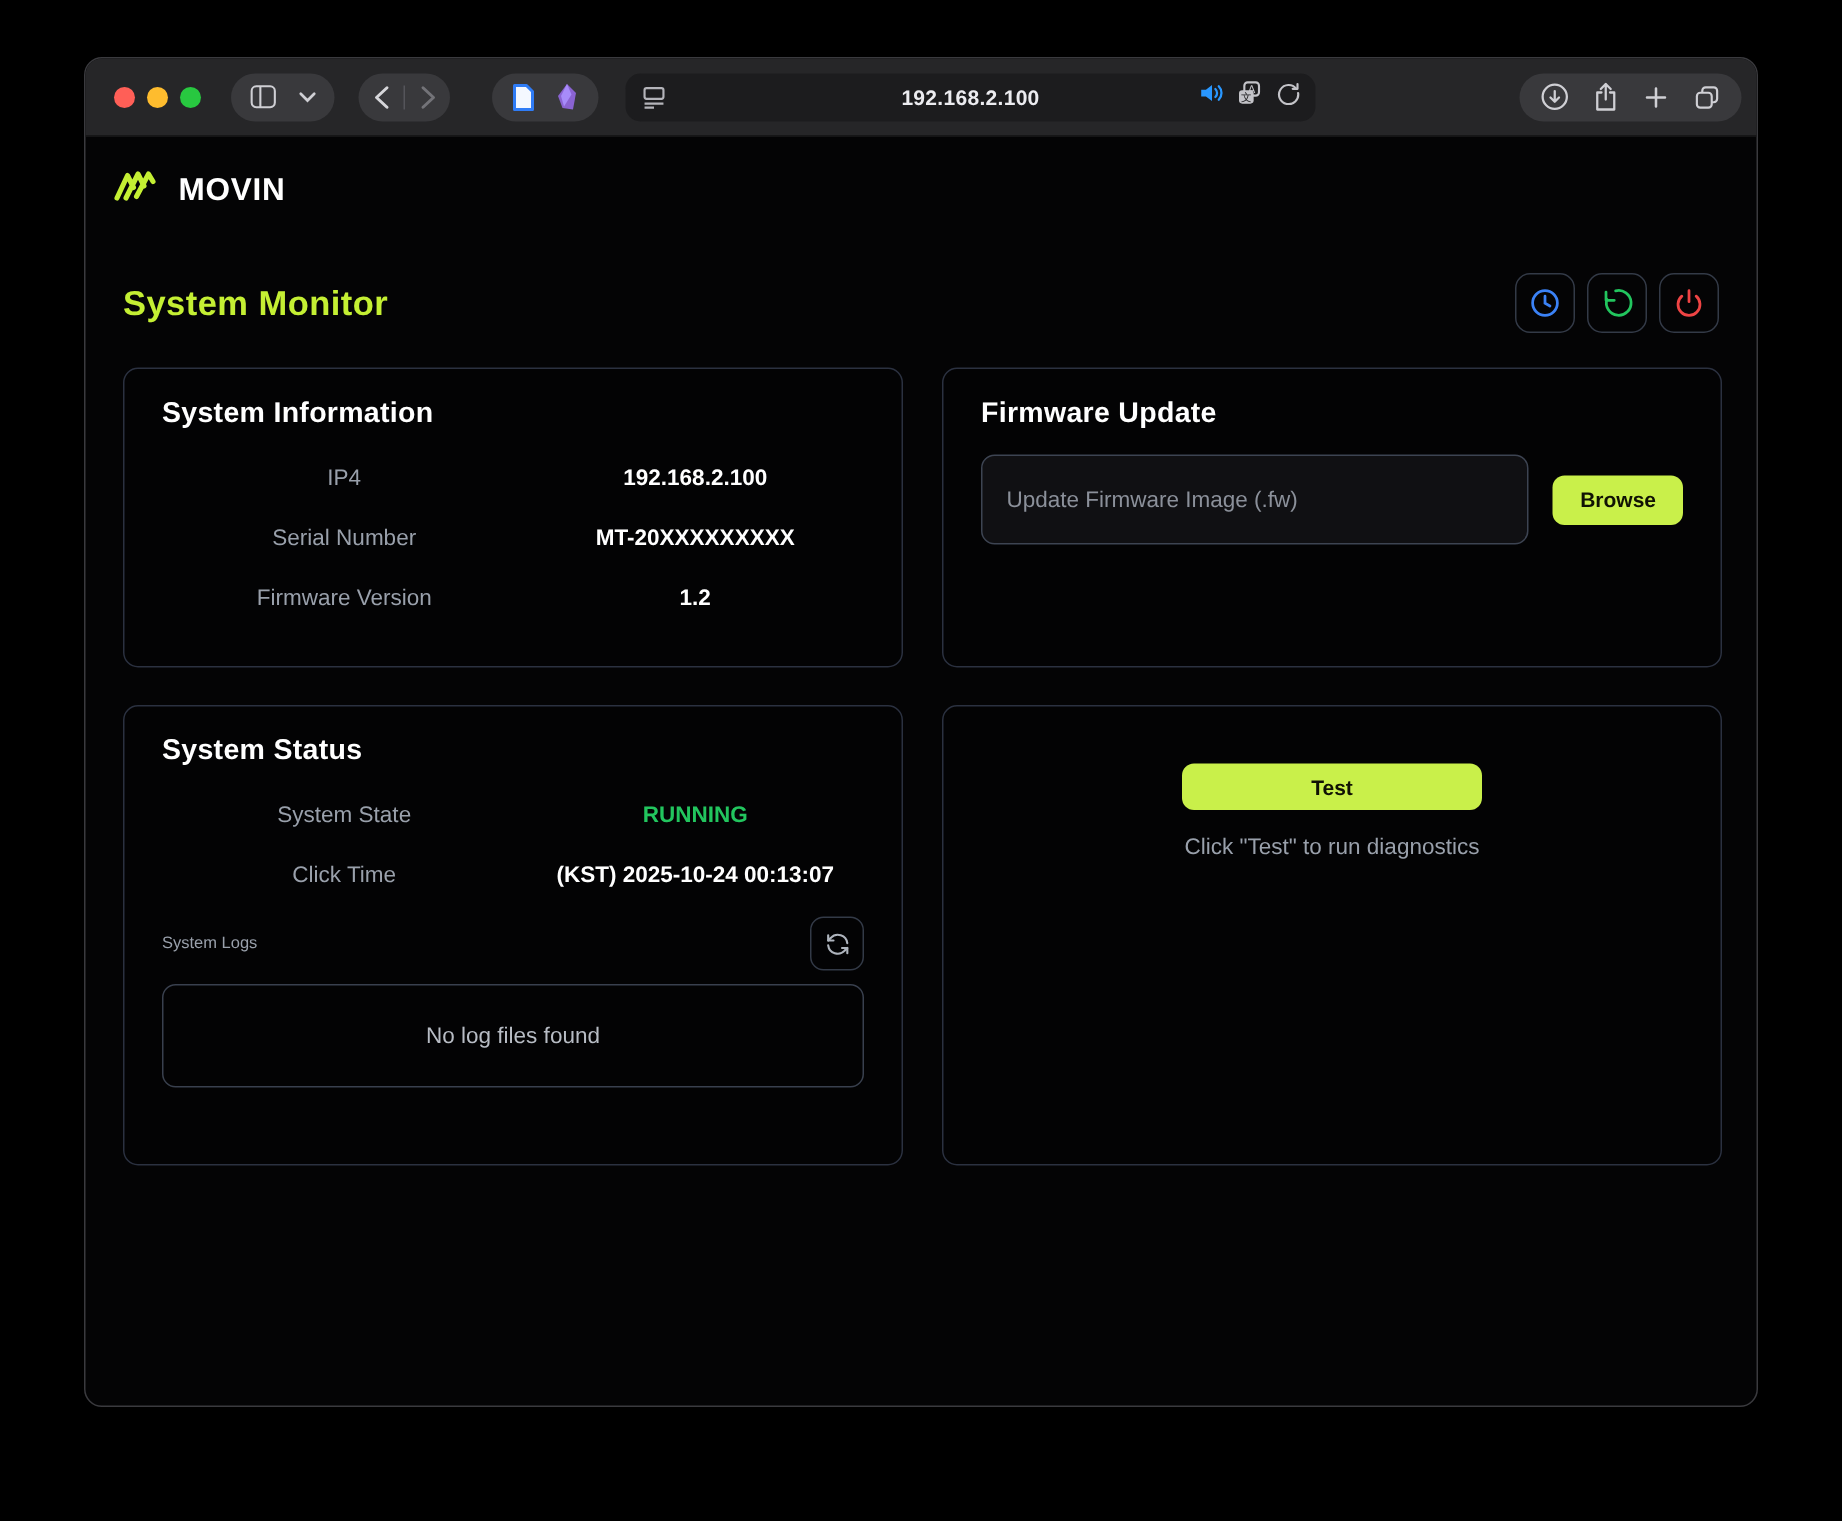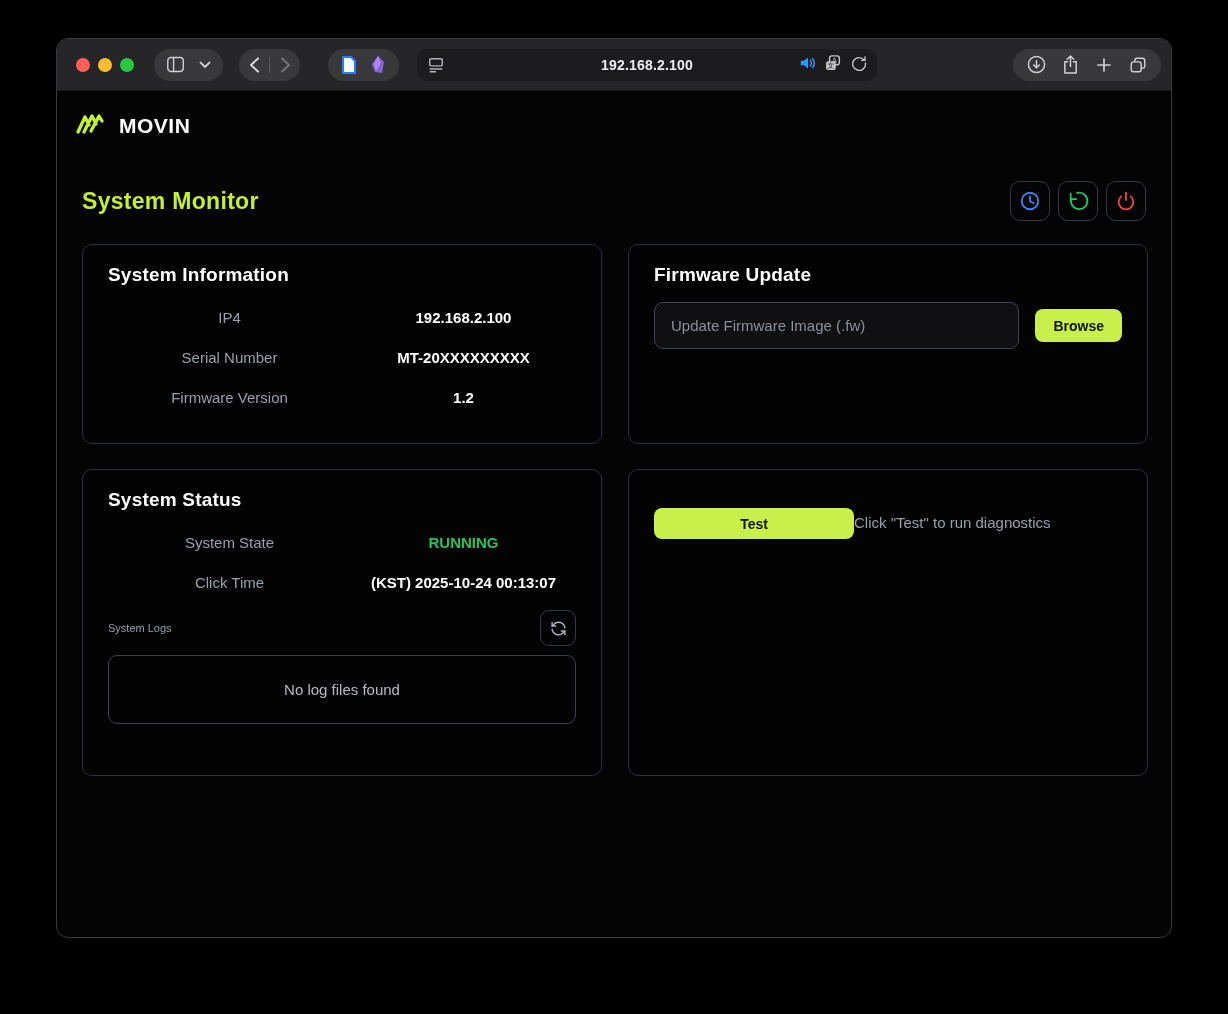--- a/index.html
+++ b/index.html
@@ -52,41 +52,41 @@
   .card { border:1px solid #2b3140; border-radius:10px; background:#030304; padding:19px 25px; }
   .card h2 { font-size:19px; font-weight:800; color:#fff; letter-spacing:.2px; }
 
   .kv { display:grid; grid-template-columns:243px 1fr; align-items:center; margin-top:23px;text-align:center; }
   .kv .k { color:#99a0ab; font-size:15px; }
   .kv .v { color:#fff; font-size:15px; font-weight:700; }
   .v.running { color:var(--running); }
 
   
   .fw-row { display:flex; align-items:center; gap:16px; margin-top:16px; }
-  .fw-input { flex:1; height:47px; background:#101013; border:1px solid #3d4452; border-radius:9px;
+  .fw-input { flex:1; height:60px; background:#101013; border:1px solid #3d4452; border-radius:9px;
     color:#e8e8ea; font-size:15px; padding:0 16px; outline:none;
     font-family:"Liberation Sans","DejaVu Sans",sans-serif; }
   .fw-input::placeholder { color:#8b909a; }
   .btn-accent { background:var(--accent_button); color:#101204; border:none; border-radius:8px;
     font-size:14px; font-weight:700; cursor:pointer;
     font-family:"Liberation Sans","DejaVu Sans",sans-serif; }
   .browse-btn { height:33px; padding:0 18px; }
 
   
   .logs-header { display:flex; align-items:center; justify-content:space-between; margin-top:19px; }
   .logs-header .k { color:#99a0ab; font-size:11px; }
   .logs-refresh { width:36px; height:36px; border:1px solid #333a47; border-radius:9px;
     background:transparent; display:flex; align-items:center; justify-content:center;
     color:#aeb4bd; cursor:pointer; }
   .logs-box { margin-top:9px; height:69px; border:1px solid #39404e; border-radius:9px;
     display:flex; align-items:center; justify-content:center; }
   .logs-box span { color:#b7bcc4; font-size:15px; }
 
   
-  .diag-body { display:flex; flex-direction:row; align-items:center; }
+  .diag-body { display:flex; flex-direction:column; align-items:center; }
   .test-btn { margin-top:19px; width:200px; height:31px; }
   .diag-hint { margin-top:16px; color:#99a0ab; font-size:15px; }
 </style>
 </head>
 <body>
 
 <div class="window">
 
   <div class="titlebar">
     <div class="lights">

